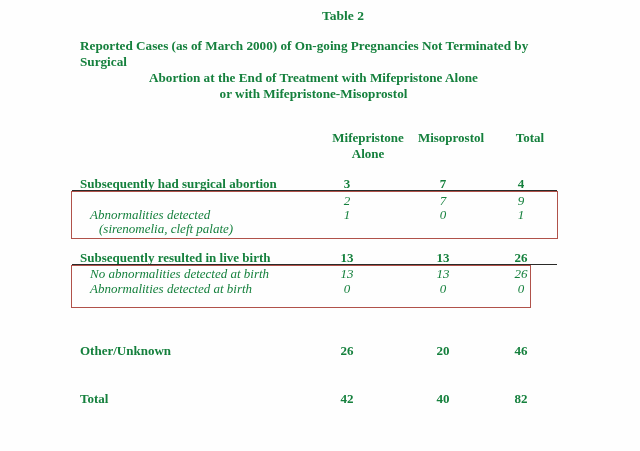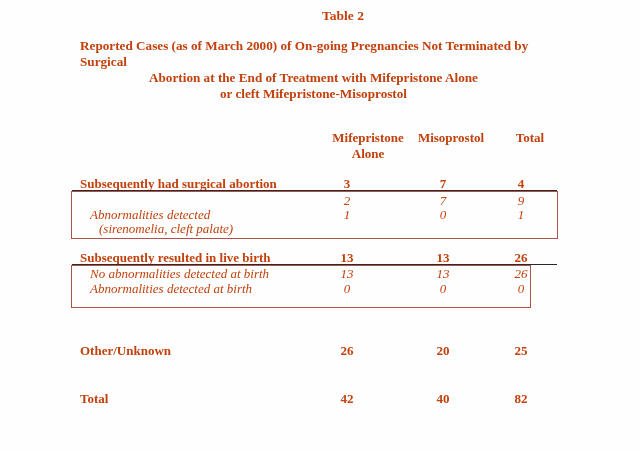--- a/index.html
+++ b/index.html
@@ -60,29 +60,29 @@
   #row-3 .rlabel{left:99px;}
   #row-4{top:250px;}
   #row-5{top:266px;padding-left:48px;}
   #row-6{top:281px;}
   #row-7{top:343px;}
   #row-8{top:391px;}
 </style>
 </head>
 <body>
 
-<div id="page" style="color: #c2410c;">
+<div id="page" style="color: #15803d;">
 
   <div class="abs" id="table-caption">Table 2</div>
 
   <div class="abs" id="title-block">
     <div class="title-left">Reported Cases (as of March 2000) of On-going Pregnancies Not Terminated by</div>
     <div class="title-left">Surgical</div>
     <div class="title-center">Abortion at the End of Treatment with Mifepristone Alone</div>
-    <div class="title-center">or cleft Mifepristone-Misoprostol</div>
+    <div class="title-center">or with Mifepristone-Misoprostol</div>
   </div>
 
   <div class="abs col-head" id="col-head-1">
     <div>Mifepristone</div>
     <div>Alone</div>
   </div>
   <div class="abs col-head" id="col-head-2">
     <div>Misoprostol</div>
   </div>
   <div class="abs col-head" id="col-head-3">
@@ -132,21 +132,21 @@
     <span class="rlabel">Abnormalities detected at birth</span>
     <span class="v1">0</span>
     <span class="v2">0</span>
     <span class="v3">0</span>
   </div>
 
   <div class="abs trow bold-row" id="row-7">
     <span class="rlabel">Other/Unknown</span>
     <span class="v1">26</span>
     <span class="v2">20</span>
-    <span class="v3">25</span>
+    <span class="v3">46</span>
   </div>
   <div class="abs trow bold-row" id="row-8">
     <span class="rlabel">Total</span>
     <span class="v1">42</span>
     <span class="v2">40</span>
     <span class="v3">82</span>
   </div>
 
 </div>
 

